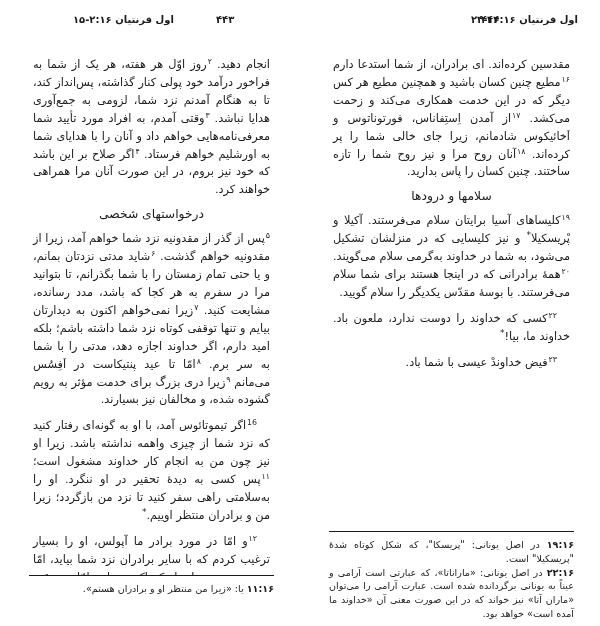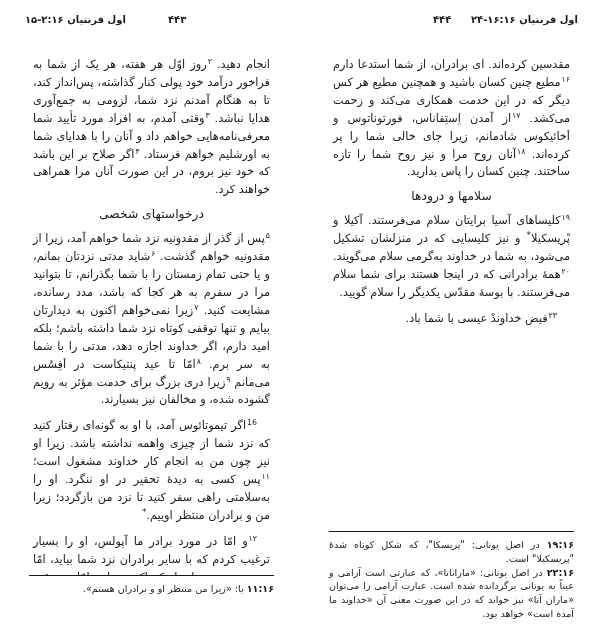--- a/index.html
+++ b/index.html
@@ -6,21 +6,21 @@
   body{
     width:600px;height:626px;background:#ffffff;
     font-family:"DejaVu Sans",sans-serif;color:#1b1b1b;
     -webkit-font-smoothing:antialiased;
   }
   .spread{position:relative;width:600px;height:626px;overflow:hidden;background:#fff;}
   .page{position:absolute;top:14px;width:253px;height:604px;direction:rtl;}
   .page--left{left:25px;}
   .page--right{left:325px;}
 
-  .running-head{position:relative;height:15px;font-size:10px;font-weight:bold;margin-bottom:19px;white-space:nowrap;}
+  .running-head{position:relative;height:15px;font-size:10px;font-weight:bold;margin-bottom:19px;white-space:nowrap;margin-left:48px;}
   .running-ref{position:absolute;top:0;}
   .page--left .running-ref{left:0;}
   .page--right .running-ref{right:0;}
   .page-num{position:absolute;top:0;font-weight:bold;}
   .page--left .page-num{left:143px;}
   .page--right .page-num{left:108px;}
 
   .body-text{font-size:11.3px;line-height:17.9px;text-align:justify;height:528px;overflow:hidden;}
   .body-text p{margin:8px;}
   .body-text p.indent{text-indent:13px;}
@@ -61,20 +61,21 @@
 
   <div class="page page--right">
     <div class="running-head">
       <span class="page-num">۴۴۴</span>
       <span class="running-ref"><span>اول قرنتیان</span> <bdo dir="ltr">۲۴-۱۶:۱۶</bdo></span>
     </div>
     <div class="body-text">
         <p class="">مقدسین کرده‌اند. ای برادران، از شما استدعا دارم <sup class="verse">۱۶</sup>مطیع چنین کسان باشید و همچنین مطیع هر کس دیگر که در این خدمت همکاری می‌کند و زحمت می‌کشد. <sup class="verse">۱۷</sup>از آمدن اِستِفاناس، فورتوناتوس و اَخائیکوس شادمانم، زیرا جای خالی شما را پر کرده‌اند. <sup class="verse">۱۸</sup>آنان روح مرا و نیز روح شما را تازه ساختند. چنین کسان را پاس بدارید.</p>
         <div class="heading">سلامها و درودها</div>
         <p class=""><sup class="verse">۱۹</sup>کلیساهای آسیا برایتان سلام می‌فرستند. آکیلا و پْریسکیلا<sup class="star">*</sup> و نیز کلیسایی که در منزلشان تشکیل می‌شود، به شما در خداوند به‌گرمی سلام می‌گویند. <sup class="verse">۲۰</sup>همهٔ برادرانی که در اینجا هستند برای شما سلام می‌فرستند. با بوسهٔ مقدّس یکدیگر را سلام گویید.</p>
+        <p class="indent"><sup class="verse">۲۲</sup>کسی که خداوند را دوست ندارد، ملعون باد. خداوند ما، بیا!<sup class="star">*</sup></p>
         <p class="indent"><sup class="verse">۲۳</sup>فیض خداوندْ عیسی با شما باد.</p>
       </div>
     <div class="footer">
         <div class="footnote"><span class="fnum"><bdo dir="ltr">۱۹:۱۶</bdo></span> در اصل یونانی: "پریسکا"، که شکل کوتاه شدهٔ "پریسکیلا" است.</div>
         <div class="footnote"><span class="fnum"><bdo dir="ltr">۲۲:۱۶</bdo></span> در اصل یونانی: «ماراناتا»، که عبارتی است آرامی و عیناً به یونانی برگردانده شده است. عبارت آرامی را می‌توان «ماران آتا» نیز خواند که در این صورت معنی آن «خداوند ما آمده است» خواهد بود.</div>
       </div>
   </div>
 
 </div>
 

